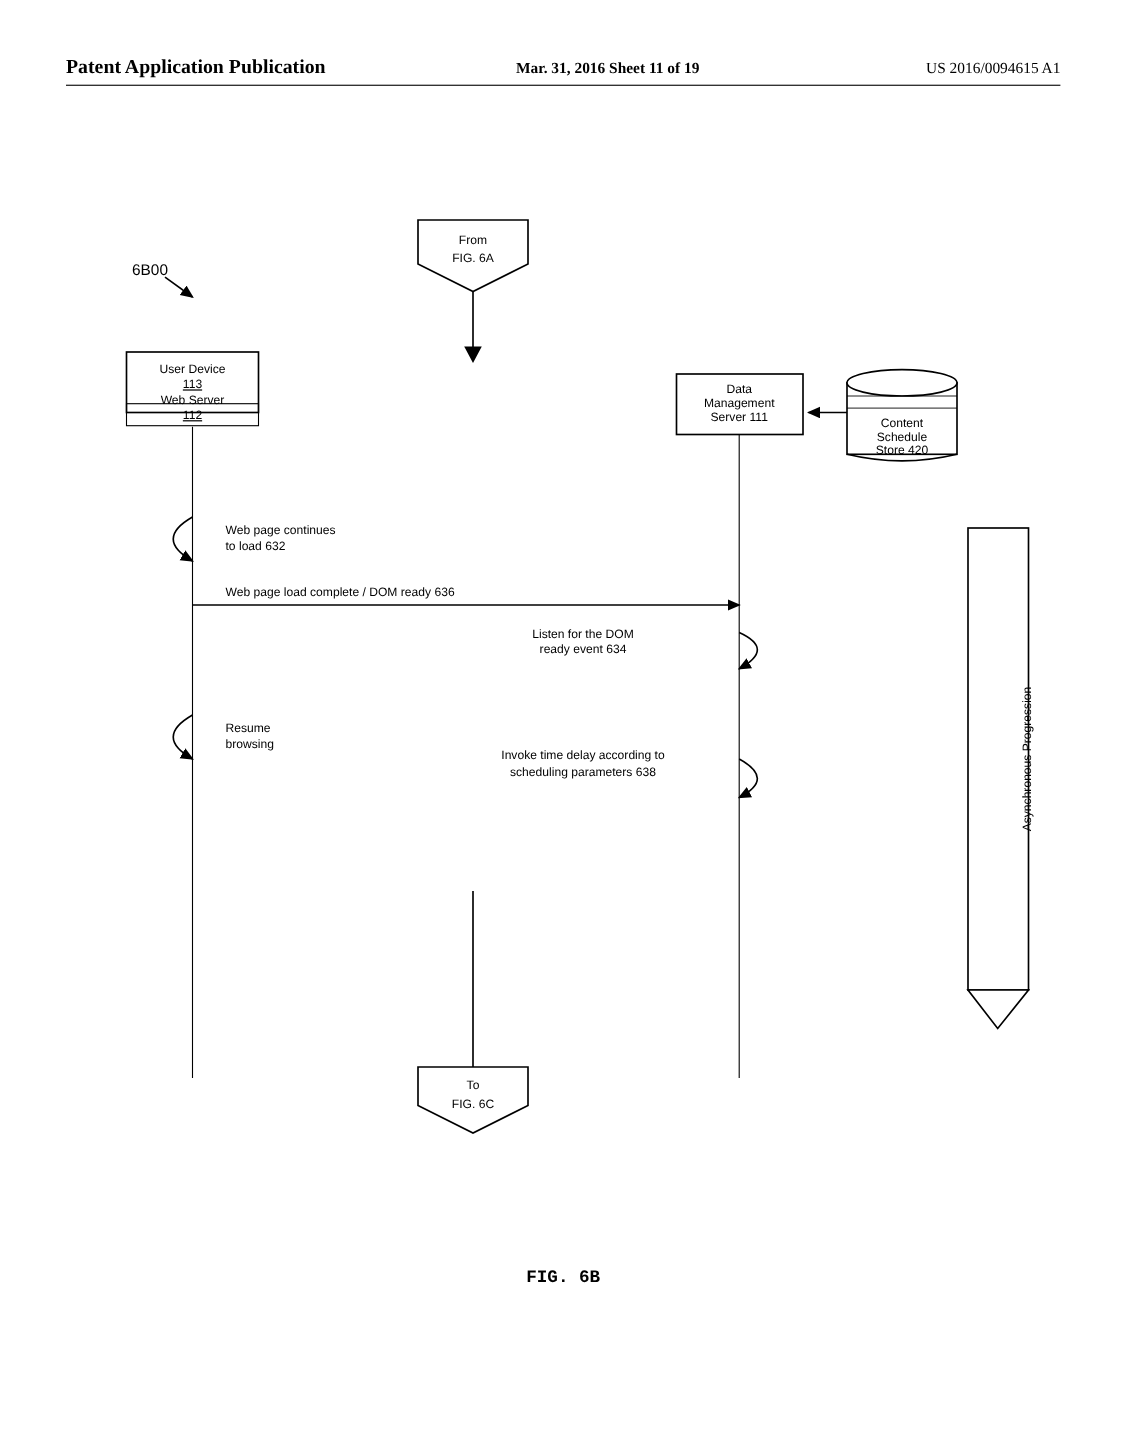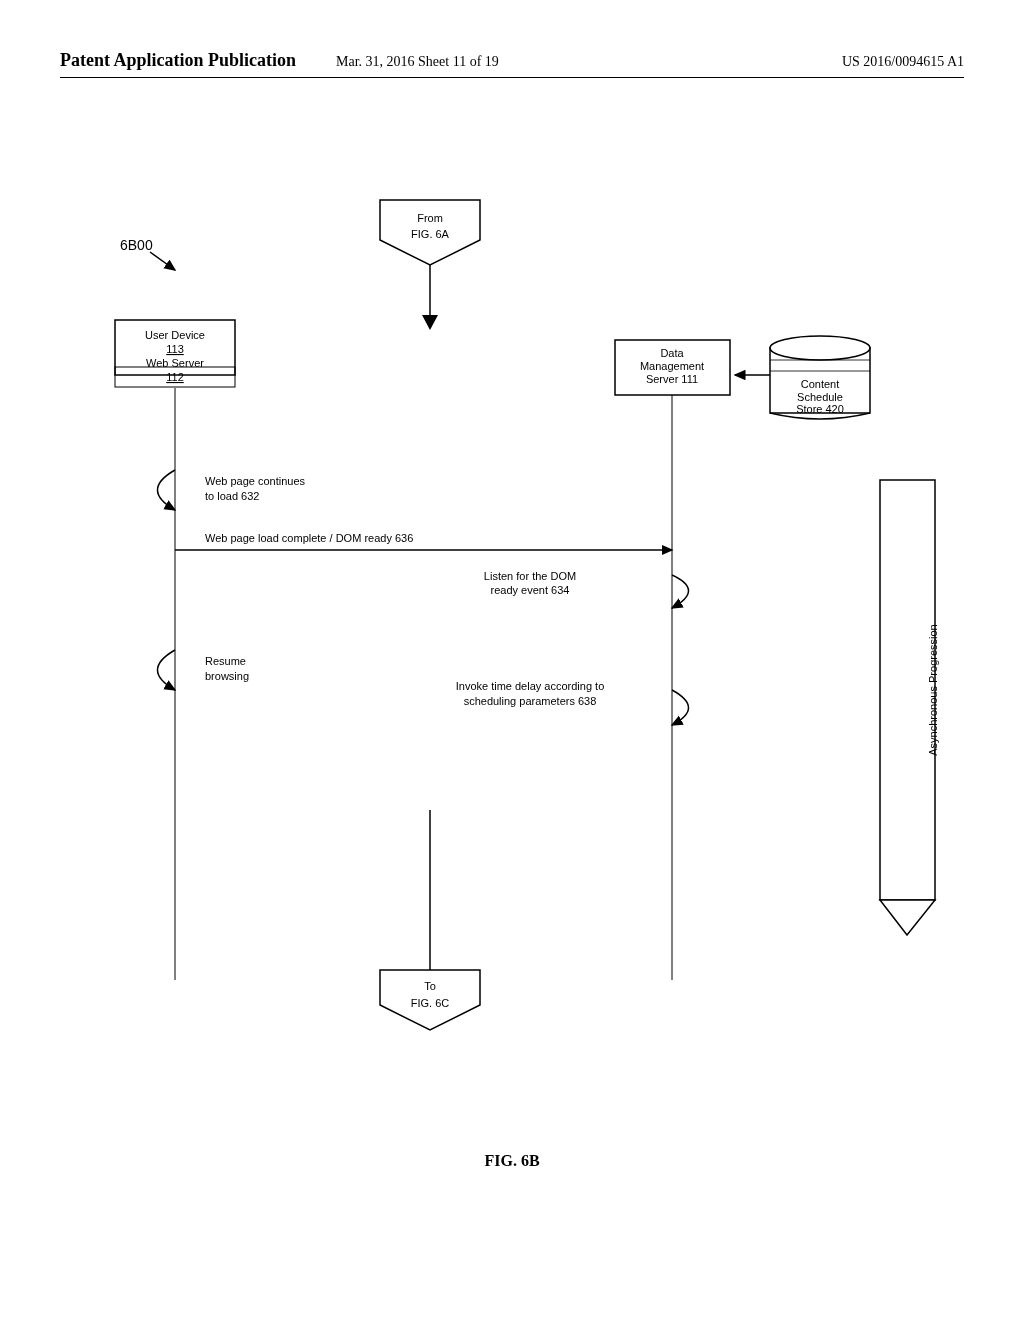--- a/index.html
+++ b/index.html
@@ -20,56 +20,58 @@
     }
 
     
     .header {
       position: absolute;
       top: 50px;
       left: 60px;
       right: 60px;
       display: flex;
       align-items: baseline;
-      gap: 40px;
+      gap: 52px;
       border-bottom: 1px solid #000;
       padding-bottom: 6px;
     }
 
     .header-title {
       font-size: 18px;
       font-weight: bold;
       font-family: 'Times New Roman', serif;
     }
 
     .header-date {
       font-size: 14px;
       font-family: 'Times New Roman', serif;
       flex: 1;
+      text-align: center;
+      font-weight: bold;
     }
 
     .header-patent {
       font-size: 14px;
       font-family: 'Times New Roman', serif;
       margin-left: 33px;
     }
 
     svg {
       width: 100%;
       height: 100%;
     }
 
     .fig-label {
       position: absolute;
       bottom: 150px;
       left: 50%;
       transform: translateX(-50%);
       font-size: 16px;
       font-weight: bold;
-      font-family: Liberation Serif, serif;
+      font-family: Liberation Mono, monospace;
       text-align: center;
     }
   </style>
 </head>
 <body>
 
 <div class="page">
 
   <div class="header">
     <span class="header-title">Patent Application Publication</span>

